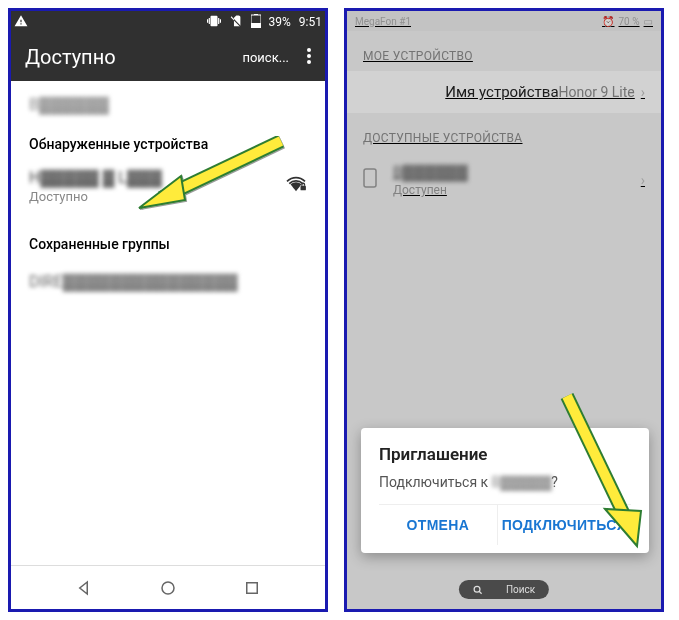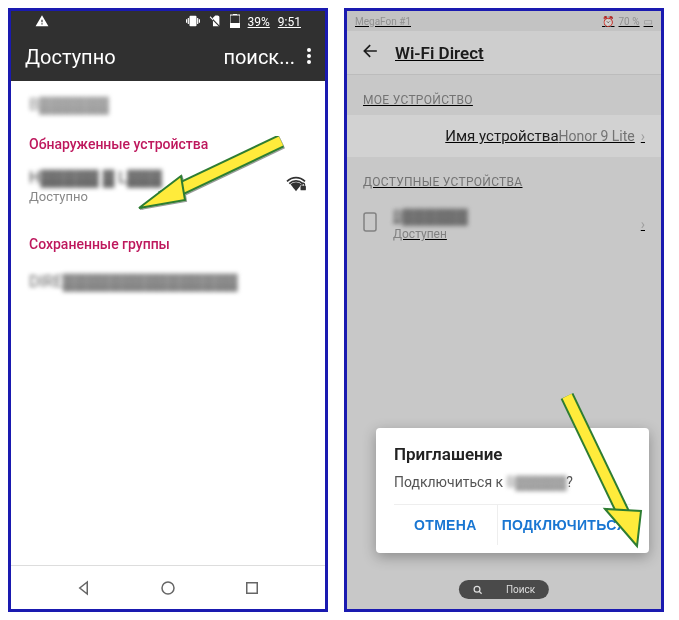--- a/index.html
+++ b/index.html
@@ -24,50 +24,49 @@
     background: #fff;
   }
   
   .phone-left .statusbar {
     height: 22px;
     background: #303030;
     color: #fff;
     display: flex;
     align-items: center;
     justify-content: space-between;
-    padding: 0 24px;
+    padding: 0 3px;
     font-size: 12px;
-    text-decoration: underline;
   }
   .phone-left .statusbar .sb-left,
   .phone-left .statusbar .sb-right {
     display: flex; gap: 8px; align-items: center;
   }
   .phone-left .appbar {
     height: 48px;
     background: #303030;
     color: #fff;
     display: flex;
     align-items: center;
     justify-content: space-between;
     padding: 0 14px;
     font-size: 20px;
   }
-  .phone-left .appbar .right { display:flex; gap:12px; align-items:flex-start; font-size:20px;}
+  .phone-left .appbar .right { display:flex; gap:18px; align-items:center; font-size:13px;}
   .phone-left .content { padding: 0; background:#fff; }
   .row {
     padding: 14px 18px 2px 18px;
     font-size: 16px;
     color: #222;
   }
   .row.blurred { color:#888; filter: blur(2px); }
   .section-head {
     padding: 20px 18px 6px 18px;
     font-size: 14px;
-    color: #be185d;
+    color: #000000;
     font-weight: 500;
   }
   .device-row {
     padding: 10px 18px 12px 18px;
     display:flex; justify-content: space-between; align-items:center;
   }
   .device-row .dev-text { display:flex; flex-direction:column; gap:2px;}
   .device-row .dev-name { font-size:16px; color:#444; filter: blur(2px);}
   .device-row .dev-status { font-size:13px; color:#888;}
   .wifi-icon { font-size:20px; color:#333; position:relative;}
@@ -111,21 +110,21 @@
   .avail-row .icon-device { width:16px; color:#999;}
   .avail-row .atxt { flex:1; display:flex; flex-direction:column; gap:2px;}
   .avail-row .aname { font-size:15px; color:#666; filter: blur(2px);}
   .avail-row .astatus { font-size:12px; color:#999;}
   .chev { color:#bbb; font-size:14px;}
 
   .dim-overlay {
     position:absolute; inset:0; background:rgba(0,0,0,0.15);
   }
   .dialog {
-    position:absolute; left:29px; right:12px; bottom:56px;
+    position:absolute; left:14px; right:12px; bottom:56px;
     background:#fff; border-radius:4px; padding:16px 18px 8px 18px;
     box-shadow: 0 4px 14px rgba(0,0,0,0.3);
   }
   .dialog .dtitle { font-size:17px; font-weight:600; color:#222; margin-bottom:10px;}
   .dialog .dtext { font-size:14px; color:#555; margin-bottom:14px;}
   .dialog .dtext .bl { filter: blur(2px); color:#888;}
   .dialog .dbuttons { display:flex; border-top:1px solid #eee;}
   .dialog .dbtn {
     flex:1; text-align:center; padding:12px 4px;
     font-size:14px; font-weight:600; color:#1976d2; letter-spacing:0.3px;
@@ -257,28 +256,20 @@
   <div class="phone phone-right">
     <div class="statusbar2">
       <span>MegaFon #1</span>
       <div class="sb-right">
         <span>⏰</span>
         <span>70 %</span>
         <span>▭</span>
       </div>
     </div>
 
-    <div class="titlebar">
-      <span>
-        <svg width="20" height="20" viewBox="0 0 24 24" fill="none" stroke="#222" stroke-width="2">
-            <path d="M19 12H5M11 5l-7 7 7 7"></path>
-          </svg>
-      </span>
-      <span>Wi-Fi Direct</span>
-    </div>
 
     <div class="section-label">МОЕ УСТРОЙСТВО</div>
     <div class="list-row">
       <span>Имя устройства</span>
       <span class="val">
         <span>Honor 9 Lite</span>
         <span class="chev">›</span>
       </span>
     </div>
 

